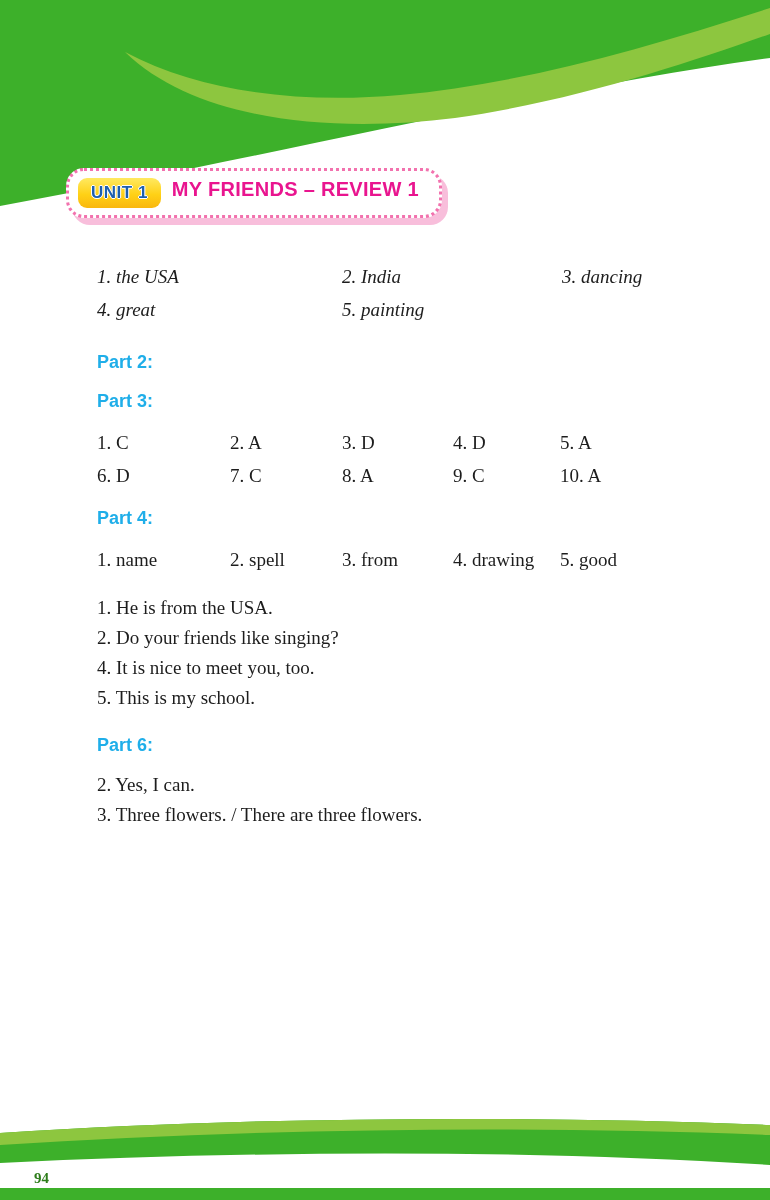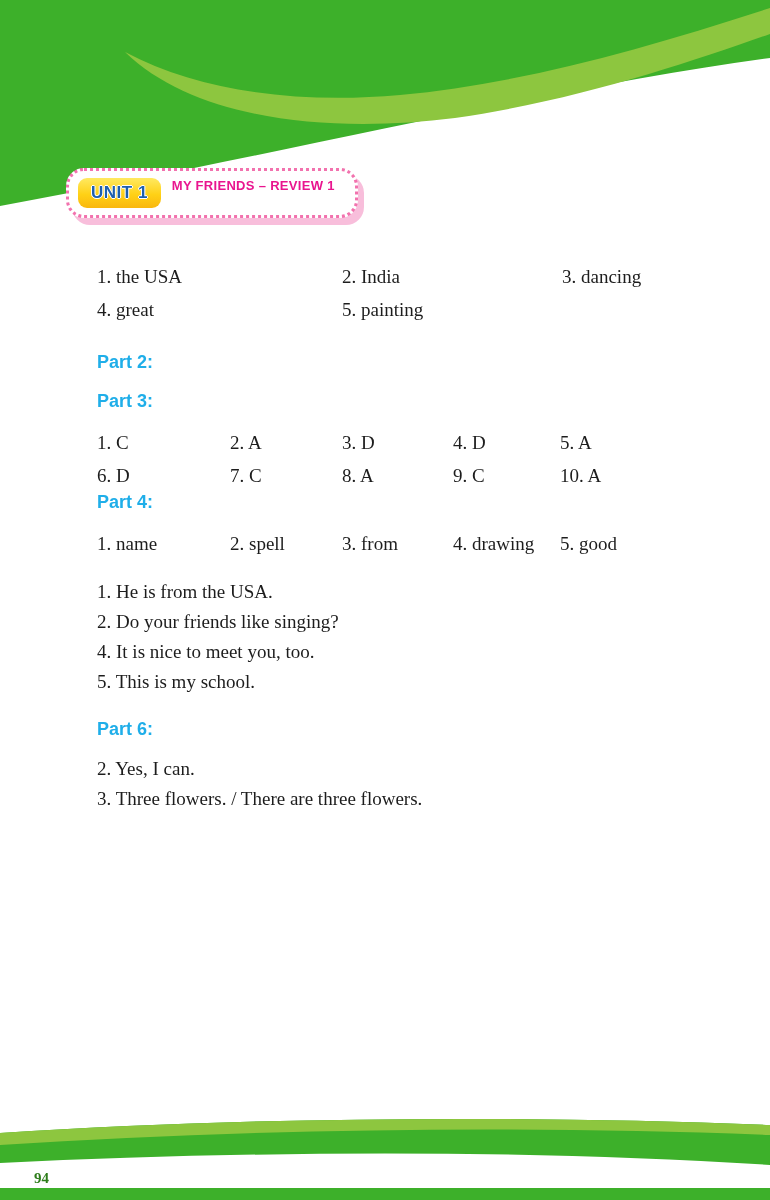--- a/index.html
+++ b/index.html
@@ -32,43 +32,43 @@
     border-radius:9px;
     padding:5px 13px;
     font-family:"Liberation Sans","DejaVu Sans",sans-serif;
     font-weight:700; font-size:17px;
     color:var(--unit-blue, #1d5fae);
     text-shadow:1px 0 0 #fff,-1px 0 0 #fff,0 1px 0 #fff,0 -1px 0 #fff;
     letter-spacing:0.5px;
   }
   .badge-title {
     font-family:"Liberation Sans","DejaVu Sans",sans-serif;
-    font-weight:700; font-size:13px;
+    font-weight:700; font-size:20px;
     color:var(--pink, #e9158f);
     margin-left:11px; letter-spacing:0.3px;
     white-space:nowrap;
   }
 
   
   .content {
     position:absolute; left:97px; top:260px; width:616px;
     font-size:19px; color:#1d1d1d;
   }
   .part-heading {
     font-family:"Liberation Sans","DejaVu Sans",sans-serif;
     font-size:18px; font-weight:700;
     color:var(--blue-heading, #1faee9);
     margin:0 0 14px 0;
   }
   .section { margin:0; }
   .mb-26 { margin-bottom:26px; } .mb-15 { margin-bottom:18px; }
-  .mb-16 { } .mb-17 { margin-bottom:17px; }
+  .mb-16 { margin-bottom:16px; } .mb-17 { margin-bottom:17px; }
   .mb-22 { margin-bottom:22px; }
   .grid { display:grid; line-height:33px; }
-  .grid-3 { grid-template-columns:245px 220px 1fr; }
+  .grid-3 { grid-template-columns:245px 220px 1fr;font-style:italic; }
   .grid-5 { grid-template-columns:133px 112px 111px 107px 1fr; }
   .cell { white-space:nowrap; }
   .list div { line-height:30px; white-space:nowrap; }
 
   
   .page-number {
     position:absolute; left:34px; bottom:13px;
     font-weight:700; font-size:15px;
     color:var(--page-num-green, #2e7d1b);
   }

